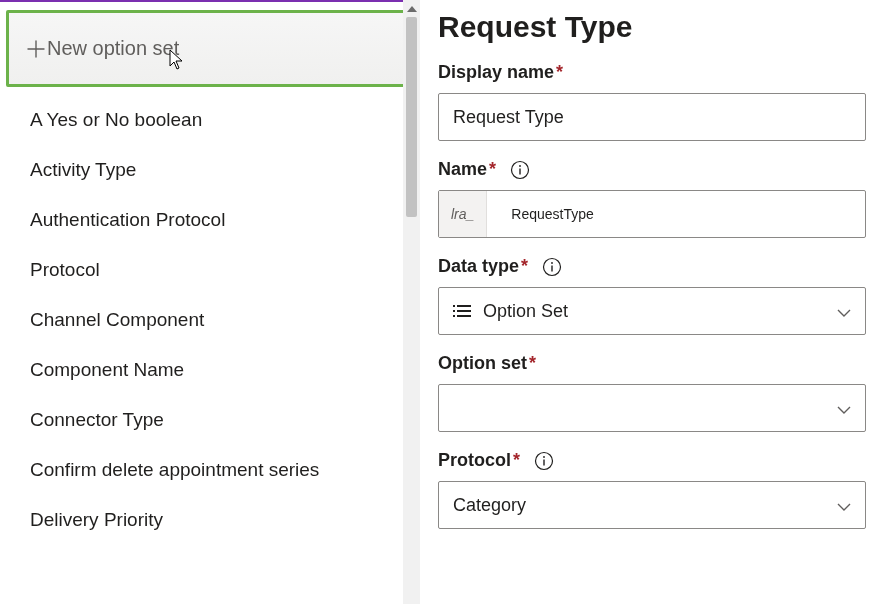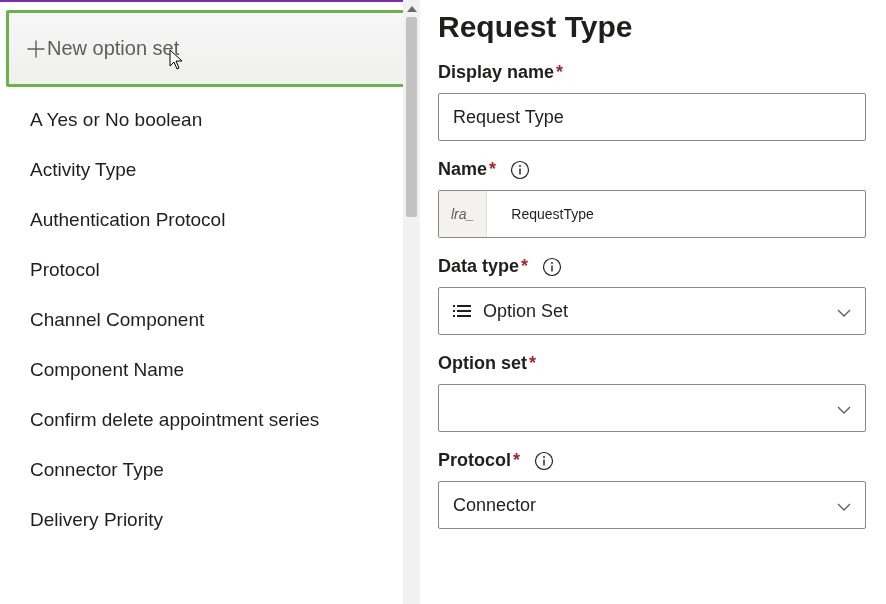--- a/index.html
+++ b/index.html
@@ -180,22 +180,22 @@
         </svg>
       </span>
     </div>
     <ul class="list">
       <li class="list-item">A Yes or No boolean</li>
       <li class="list-item">Activity Type</li>
       <li class="list-item">Authentication Protocol</li>
       <li class="list-item">Protocol</li>
       <li class="list-item">Channel Component</li>
       <li class="list-item">Component Name</li>
+      <li class="list-item">Connector Type</li>
       <li class="list-item">Confirm delete appointment series</li>
-      <li class="list-item">Connector Type</li>
       <li class="list-item">Delivery Priority</li>
     </ul>
 
     <div class="scrollbar-track">
       <div class="scrollbar-arrow">
         <svg width="10" height="6" viewBox="0 0 10 6">
             <path d="M0 6 L5 0 L10 6 Z" fill="#6b6b6b"></path>
           </svg>
       </div>
       <div class="scrollbar-thumb"></div>
@@ -288,21 +288,21 @@
         <span class="req">*</span>
         <span class="info-icon">
           <svg width="20" height="20" viewBox="0 0 20 20">
               <circle cx="10" cy="10" r="8.5" fill="none" stroke="#201f1e" stroke-width="1.2"></circle>
               <circle cx="10" cy="6" r="0.9" fill="#201f1e"></circle>
               <rect x="9.3" y="8.5" width="1.4" height="6" fill="#201f1e"></rect>
             </svg>
         </span>
       </div>
       <div class="select-input">
-        <span>Connector</span>
+        <span>Category</span>
         <span class="chev">
           <svg width="14" height="8" viewBox="0 0 14 8">
               <path d="M1 1 L7 7 L13 1" fill="none" stroke="#605e5c" stroke-width="1.4"></path>
             </svg>
         </span>
       </div>
     </div>
 
   </main>
 </div>

